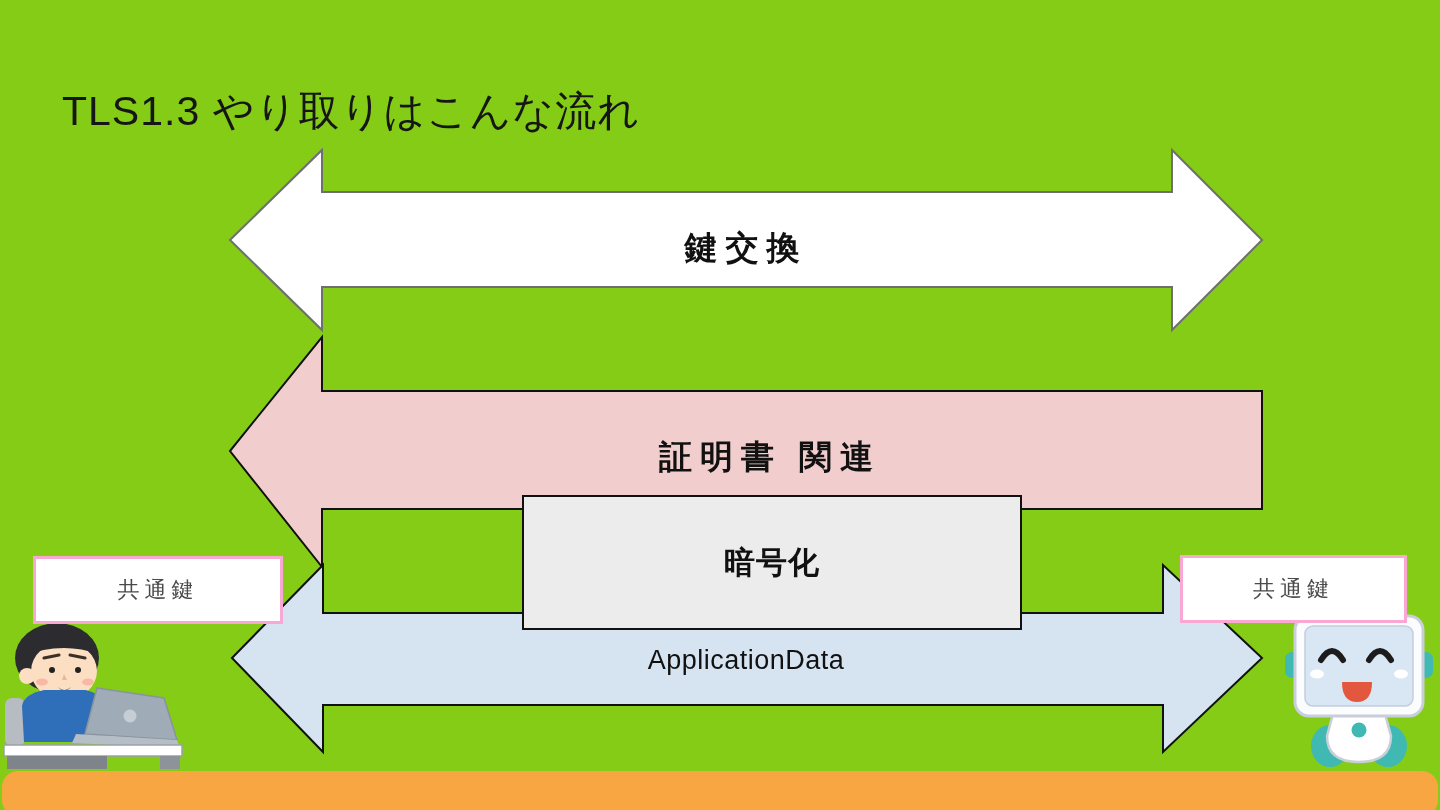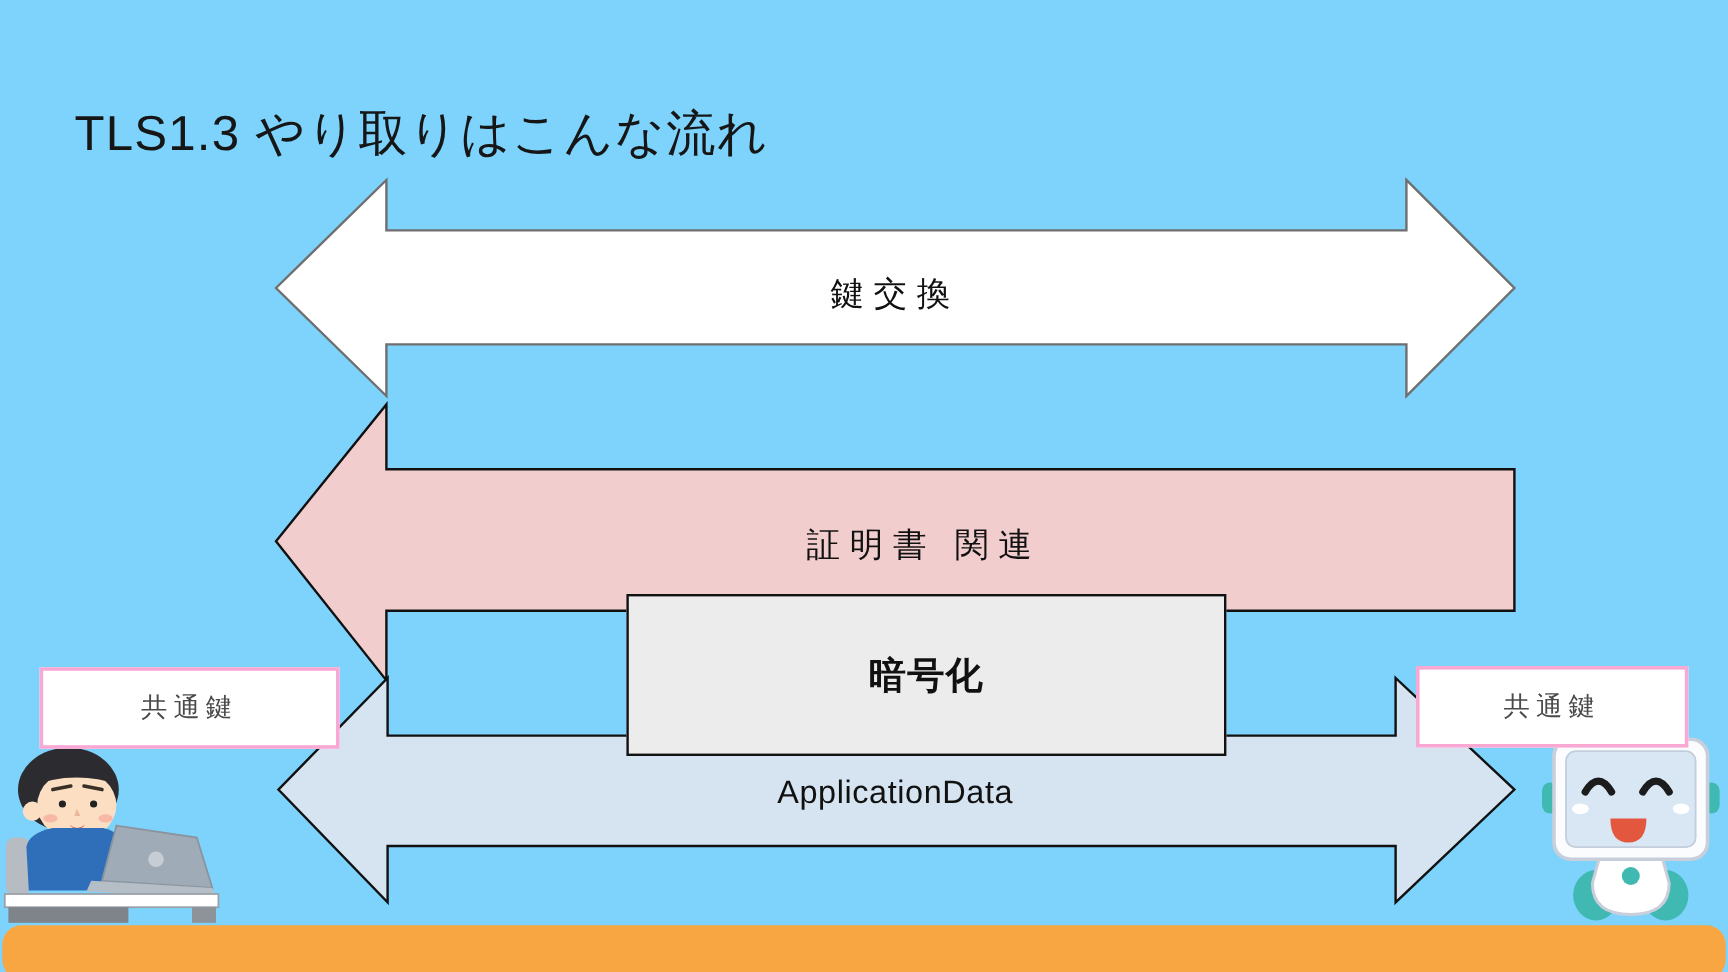--- a/index.html
+++ b/index.html
@@ -1,21 +1,21 @@
 <!DOCTYPE html>
 <html><head>
 <meta charset="utf-8">
 <style>
   html,body{margin:0;padding:0;}
   body{font-family:"Liberation Sans","DejaVu Sans",sans-serif;background:#fff;}
-  .slide{position:relative;width:1440px;height:810px;background:#7dd3fc;overflow:hidden;}
+  .slide{position:relative;width:1440px;height:810px;background:#84cc16;overflow:hidden;}
   .title{position:absolute;left:62px;top:84px;font-size:41px;color:#161616;letter-spacing:1px;white-space:nowrap;}
   .arrow-layer{position:absolute;left:0;top:0;width:1440px;height:810px;}
   .arrow-label{position:absolute;text-align:center;color:#111;}
-  .label-jp{font-size:28px;letter-spacing:8px;}
+  .label-jp{font-size:33px;letter-spacing:8px;font-weight:bold;}
   .label-en{font-size:27px;letter-spacing:0.5px;}
   .lbl-keyexchange{left:230px;width:1032px;top:226px;}
   .lbl-cert{left:230px;width:1080px;top:435px;}
   .lbl-appdata{left:230px;width:1032px;top:645px;}
   .note-box{position:absolute;left:522px;top:495px;width:500px;height:135px;background:#ECECEC;
     border:2px solid #111;box-sizing:border-box;display:flex;align-items:center;justify-content:center;
     font-size:31px;color:#111;letter-spacing:1px;white-space:nowrap;}
   .note-box b{font-weight:bold;}
   .key-box{position:absolute;background:#fff;border:3px solid #f9a8d4;box-sizing:border-box;
     display:flex;align-items:center;justify-content:center;font-size:22px;color:#4a4a4a;letter-spacing:5px;}

